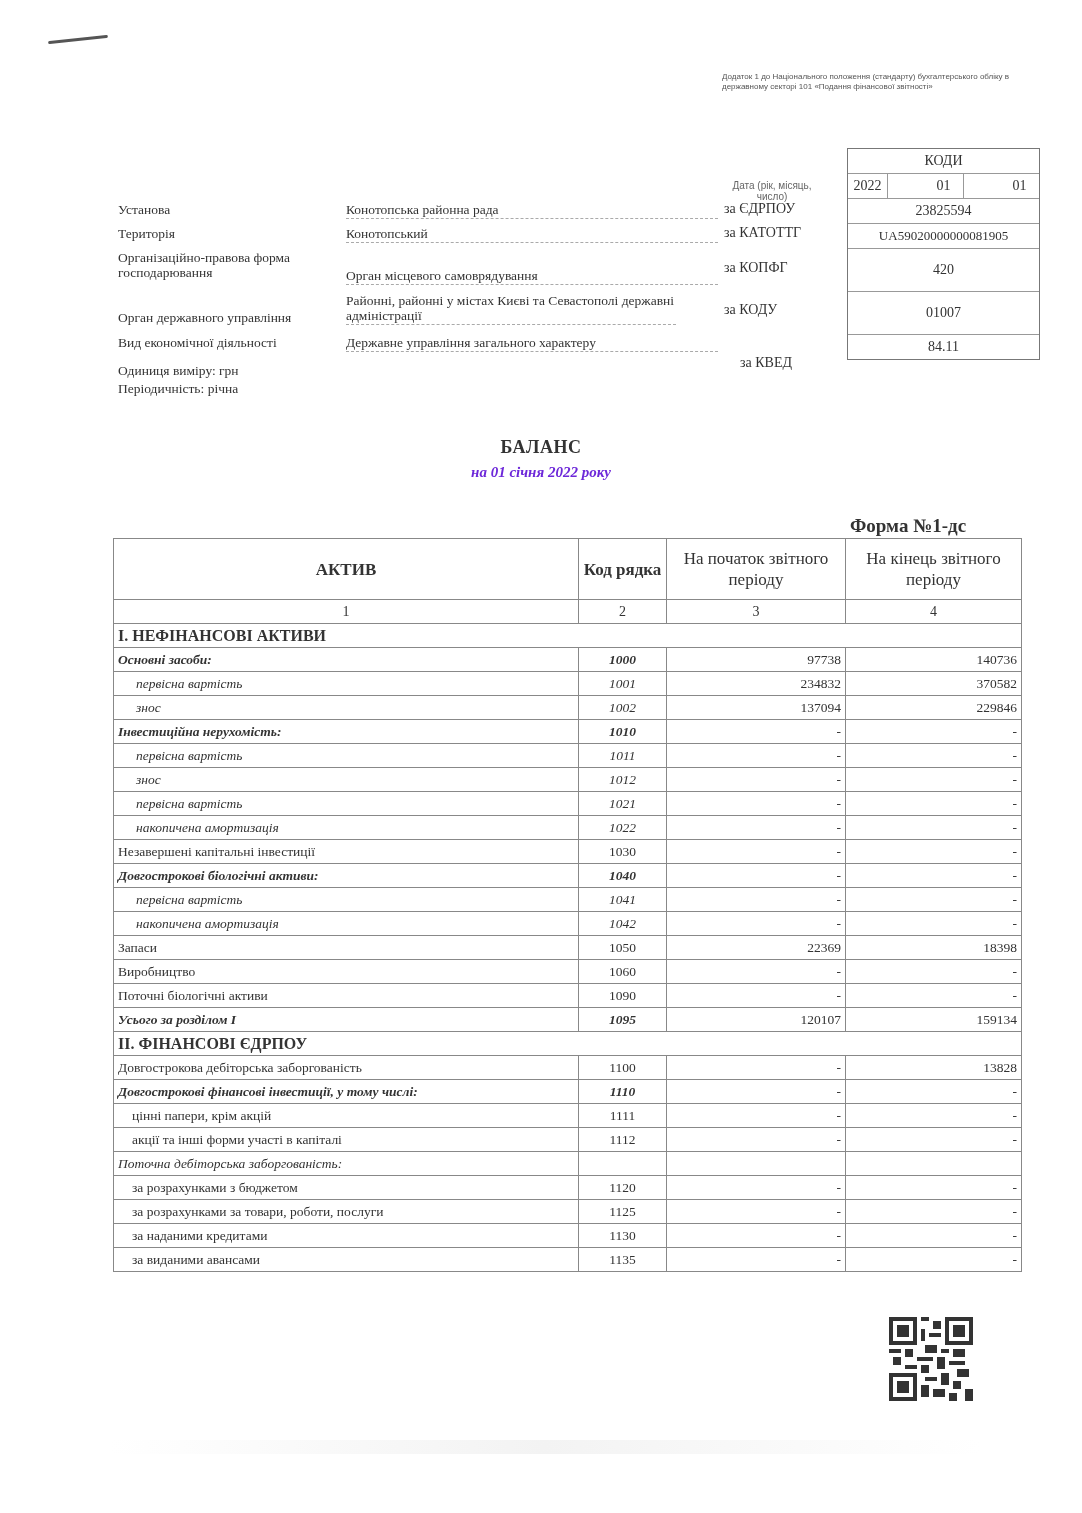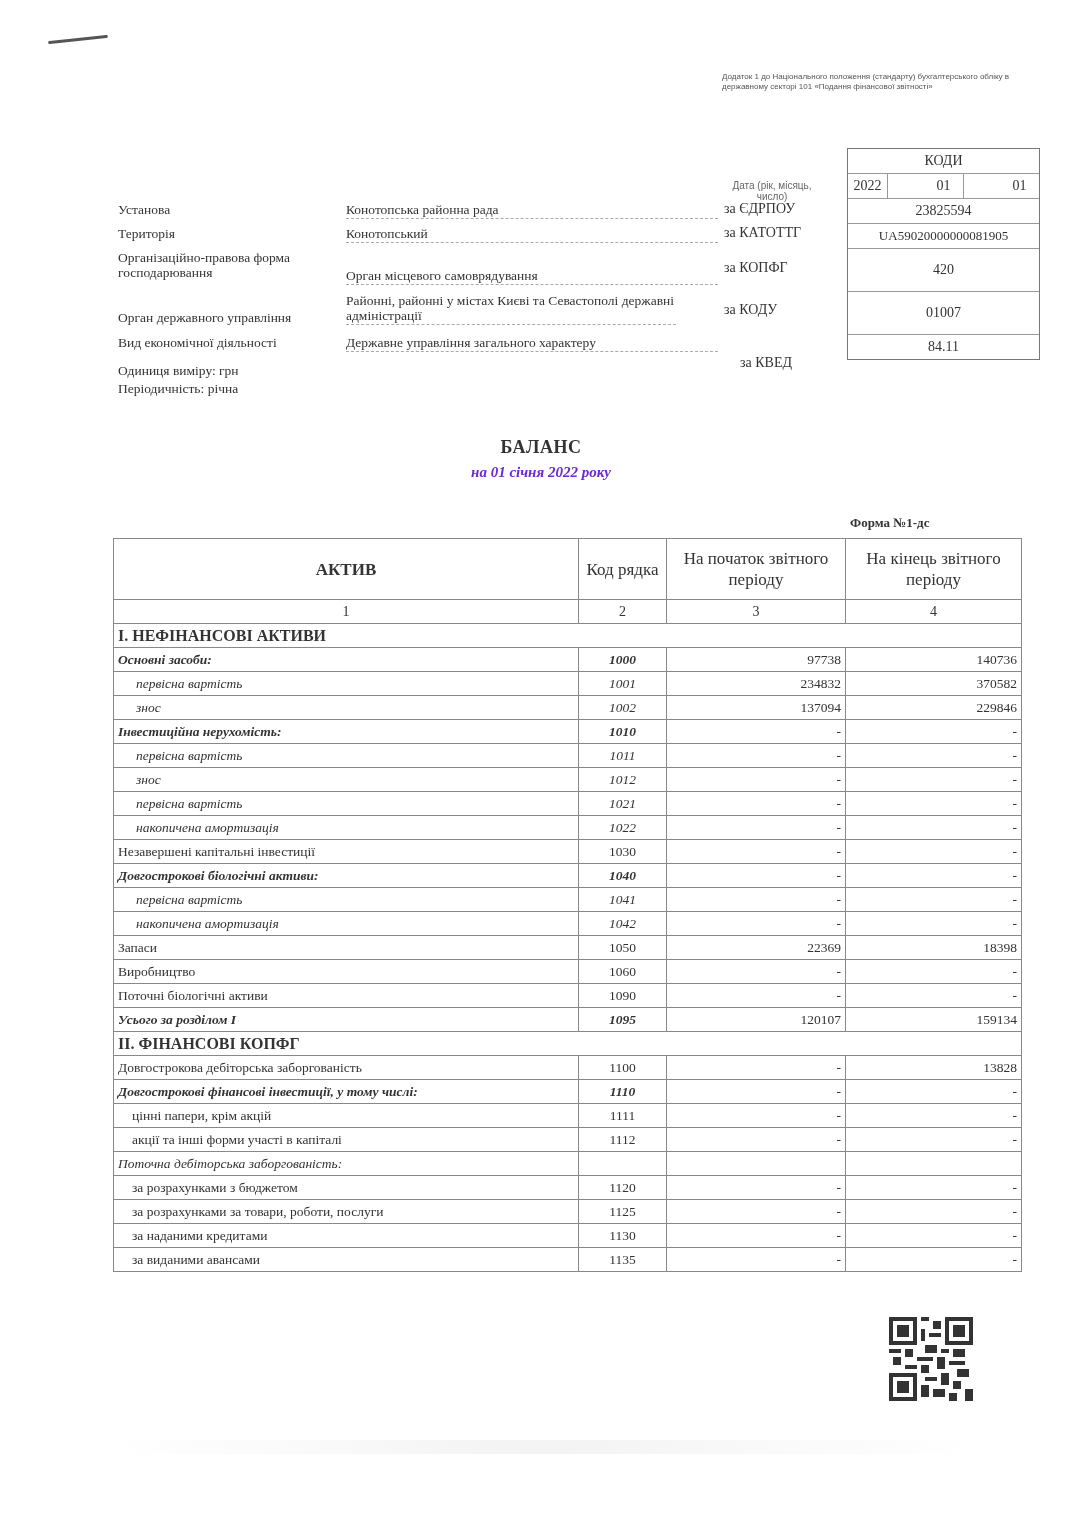--- a/index.html
+++ b/index.html
@@ -18,21 +18,21 @@
   .codes-box .split div:last-child { border-right:none; }
   .code-labels { left:716px; top:174px; width:112px; }
   .code-labels .lbl { font-size:14px; color:#333; white-space:nowrap; }
   .date-lbl { font-family:"Liberation Sans", sans-serif; font-size:10px; color:#666;text-align:center; }
   .info-block { left:118px; top:200px; width:600px; }
   .info-row { position:absolute; left:0; width:600px; font-size:13.5px; color:#333; }
   .info-row .k { position:absolute; left:0; width:220px; line-height:15px; }
   .info-row .v { position:absolute; left:228px; width:372px; border-bottom:1px dashed #aaa; line-height:15px; padding-bottom:1px; }
   .title { left:0; width:1082px; top:437px; text-align:center; font-weight:bold; font-size:18px; letter-spacing:0.5px; color:#333; }
   .subtitle { left:0; width:1082px; top:464px; text-align:center; font-style:italic; font-weight:bold; font-size:15px; color:#6d28d9; }
-  .form-no { left:850px; top:515px; font-weight:bold; font-size:13px; color:#333; }
+  .form-no { left:850px; top:515px; font-weight:bold; font-size:19px; color:#333; }
   table.bal { position:absolute; left:113px; top:538px; width:908px; border-collapse:collapse; table-layout:fixed; }
   table.bal td, table.bal th { border:1px solid #888; font-size:13.5px; color:#333; padding:0 4px; height:23px; line-height:23px; overflow:hidden; white-space:nowrap; }
   table.bal th { font-weight:bold; font-size:17px; line-height:21px; height:60px; color:#333; }
   table.bal .colnum td { text-align:center; height:23px; font-size:14px; }
   .c-code { text-align:center; }
   .c-num { text-align:right; }
   .sec { font-weight:bold; font-size:16px !important; }
   .bi { font-weight:bold; font-style:italic; }
   .it { font-style:italic; }
   .ind { padding-left:22px !important; }
@@ -102,21 +102,21 @@
 <table class="bal">
   <colgroup>
     <col style="width:465px">
       <col style="width:88px">
       <col style="width:179px">
       <col style="width:176px">
   </colgroup>
   <tbody>
       <tr>
     <th>АКТИВ</th>
-    <th style="white-space:normal;font-weight:normal;">Код рядка</th>
+    <th style="white-space:normal;font-weight:bold;">Код рядка</th>
     <th style="white-space:normal;font-weight:normal;">На початок звітного періоду</th>
     <th style="white-space:normal;font-weight:normal;margin-top:20px;">На кінець звітного періоду</th>
   </tr>
   <tr class="colnum">
     <td>1</td>
     <td>2</td>
     <td>3</td>
     <td>4</td>
   </tr>
   <tr>
@@ -216,21 +216,21 @@
       </tr>
       <tr>
         <td class="bi">Усього за розділом І</td>
         <td class="c-code bi">1095</td>
         <td class="c-num">120107</td>
         <td class="c-num">159134</td>
       </tr>
     </tbody>
   <tbody>
       <tr>
-    <td colspan="4" class="sec">ІІ. ФІНАНСОВІ КОПФГ</td>
+    <td colspan="4" class="sec">ІІ. ФІНАНСОВІ ЄДРПОУ</td>
   </tr>
   </tbody>
     <tbody id="sec2">
       <tr>
         <td>Довгострокова дебіторська заборгованість</td>
         <td class="c-code">1100</td>
         <td class="c-num">-</td>
         <td class="c-num">13828</td>
       </tr>
       <tr>

